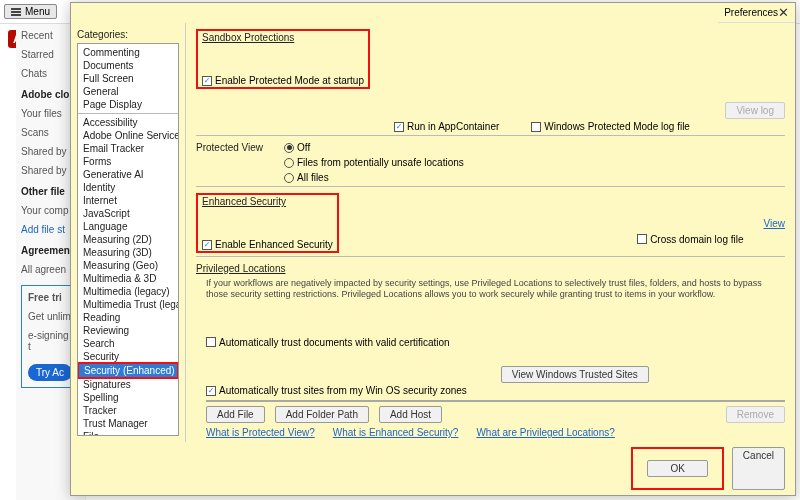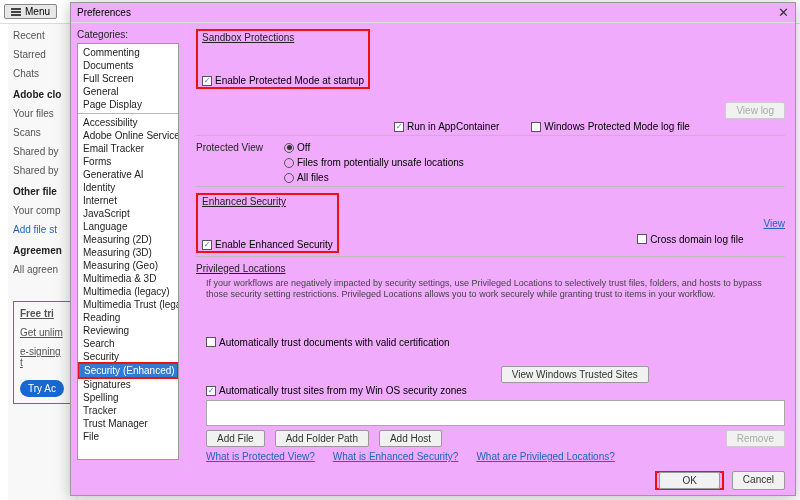--- a/index.html
+++ b/index.html
@@ -3,31 +3,31 @@
 <meta charset="utf-8">
 <style>
 * { box-sizing: border-box; margin: 0; padding: 0; font-family: "Segoe UI", Arial, sans-serif; font-size: 10px; }
 body { background: #f4f4f4; width: 800px; height: 500px; overflow: hidden; position: relative; }
 
 
 .bg { position: absolute; inset: 0; background: #fff; }
 .bg-top { height: 24px; background: #fff; border-bottom: 1px solid #ddd; display: flex; align-items: center; padding: 0 4px; gap: 6px; }
 .menu-btn { background: #e8e8e8; border: 1px solid #888; border-radius: 2px; padding: 1px 6px; display: flex; align-items: center; gap: 4px; }
 .ham { display: inline-block; width: 10px; height: 8px; background: linear-gradient(#444 0 2px, transparent 2px 3px, #444 3px 5px, transparent 5px 6px, #444 6px 8px); }
-.bg-side { position: absolute; left: 8px; top: 24px; width: 70px; height: 476px; background: #f8f8f8; border-right: 1px solid #eee; padding: 6px 5px; }
+.bg-side { position: absolute; left: 16px; top: 24px; width: 70px; height: 476px; background: #f8f8f8; border-right: 1px solid #eee; padding: 6px 5px; }
 .bg-side div { margin-bottom: 8px; color: #555; }
 .bg-side .hdr { font-weight: bold; color: #222; margin-top: 10px; }
 .bg-side .lnk { color: #2065c7; }
 .logo { width: 18px; height: 18px; background: #b30b00; border-radius: 3px; display: inline-flex; align-items: center; justify-content: center; color: #fff; font-weight: bold; font-size: 11px; }
 .welc { display: flex; align-items: center; gap: 6px; padding: 6px 8px; }
-.trial { border: 1px solid #2b7de1; border-radius: 0; padding: 6px; margin-top: 26px; text-decoration: underline; }
+.trial { border: 1px solid #2b7de1; border-radius: 0; padding: 6px; margin-top: 10px; }
 .trybtn { background: #1967d2; color: #fff; border-radius: 10px; padding: 3px 8px; display: inline-block; margin-top: 4px; }
 
 
-.dlg { position: absolute; left: 70px; top: 2px; right: 4px; bottom: 4px; background: #f0abfc; border: 1px solid #999; box-shadow: 0 2px 14px rgba(0,0,0,.25); display: flex; flex-direction: column; }
+.dlg { position: absolute; left: 70px; top: 2px; right: 4px; bottom: 4px; background: #fef9c3; border: 1px solid #999; box-shadow: 0 2px 14px rgba(0,0,0,.25); display: flex; flex-direction: column; align-items: flex-end; }
 .dlg-title { height: 20px; display: flex; align-items: center; justify-content: space-between; padding: 0 6px; border-bottom: 1px solid #ddd; }
 .dlg-title .x { font-size: 13px; color: #333; cursor: default; }
 .dlg-body { flex: 1; display: flex; overflow: hidden; }
 
 .cat { width: 115px; border-right: 1px solid #ccc; padding: 6px; display: flex; flex-direction: column; }
 .cat-label { margin-bottom: 3px; color: #222; }
 .cat-list { border: 1px solid #9a9a9a; background: #fff; flex: 1; overflow-y: auto; }
 .cat-list .grp { border-bottom: 1px solid #b8b8b8; padding: 2px 0; }
 .cat-list .grp:last-child { border-bottom: none; }
 .cat-list .item { padding: 1px 5px; color: #222; white-space: nowrap; overflow: hidden; }
@@ -45,21 +45,21 @@
 .radio .dot { width: 10px; height: 10px; border: 1px solid #555; border-radius: 50%; display: inline-flex; align-items: center; justify-content: center; }
 .radio.on .dot::after { content: ""; width: 5px; height: 5px; background: #333; border-radius: 50%; }
 .btn { background: #f1f1f1; border: 1px solid #999; border-radius: 2px; padding: 2px 10px; color: #333; }
 .btn.dis { color: #aaa; border-color: #ccc; }
 .link { color: #2065c7; text-decoration: underline; }
 .desc { color: #444; font-size: 9px; line-height: 1.25; }
 .box-outline { border: 1px solid #a8a8a8; background: #fff; }
 .listarea { height: 102px; }
 .section-head { color: #222; text-decoration: underline; }
 .footer { display: flex; justify-content: flex-end; gap: 8px; padding: 5px 10px; }
-.ok-hl { border: 2px solid #e11; padding: 2px; display: inline-block; }
+.ok-hl { border: 2px solid #e11; padding: 14px; display: inline-block; }
 .spacer { flex: 1; }
 </style>
 </head>
 <body>
 
 <div class="bg">
   <div class="bg-top">
     <span class="menu-btn">
         <span class="ham"></span>
         <span>Menu</span>

